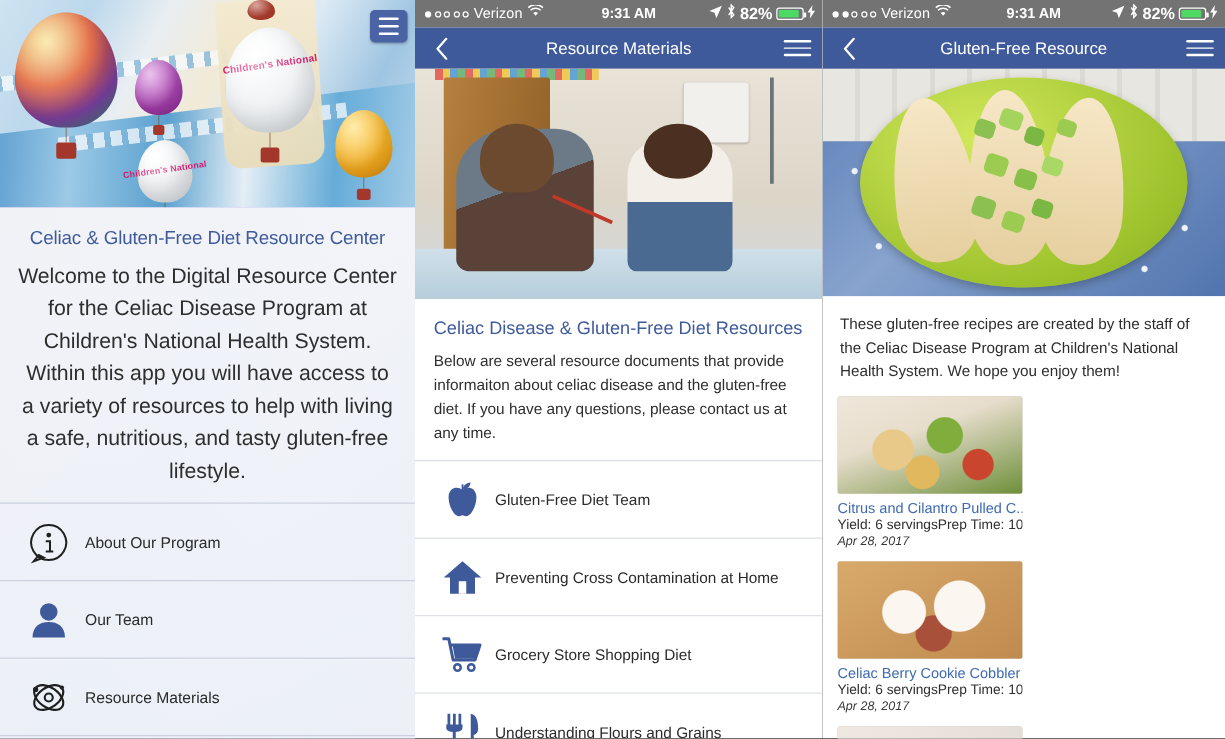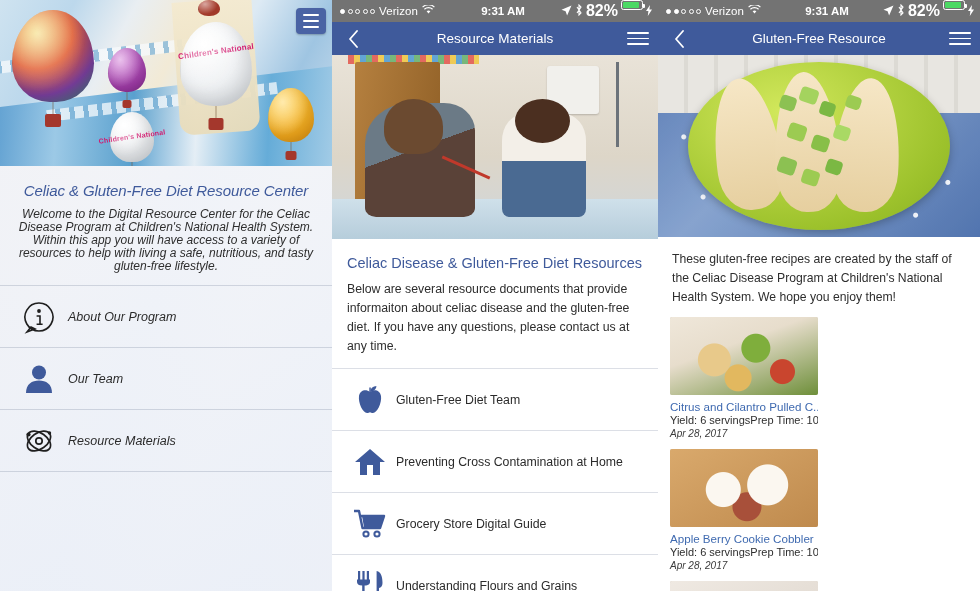--- a/index.html
+++ b/index.html
@@ -22,21 +22,21 @@
     background:#737373; color:#fff;
     font-size:11.5px; line-height:22px;
     font-family:"Liberation Sans", sans-serif;
   }
   .sb-left { position:absolute; left:8px; top:0; display:flex; align-items:center; gap:4px; height:22px; }
   .sb-dots { display:flex; gap:2.5px; align-items:center; }
   .dot { width:5px; height:5px; border-radius:50%; border:1px solid #fff; }
   .dot.on { background:#fff; }
   .sb-carrier { font-size:11.5px; letter-spacing:.1px; }
   .sb-center { position:absolute; left:16px; right:0; text-align:center; font-weight:bold; font-size:11.5px; }
-  .sb-right { position:absolute; right:6px; top:0; display:flex; align-items:flex-start; gap:3px; height:22px; font-size:16px; font-weight:bold;}
+  .sb-right { position:absolute; right:6px; top:0; display:flex; align-items:center; gap:3px; height:22px; font-size:13px; font-weight:bold;}
   .batt { position:relative; width:22px; height:10px; border:1px solid #fff; border-radius:2.5px; }
   .batt-fill { position:absolute; left:1px; top:1px; bottom:1px; width:16px; background:#4cd964; border-radius:1px; }
   .batt-cap { position:absolute; right:-3px; top:3px; width:2px; height:4px; background:#fff; border-radius:0 1px 1px 0; }
 
   
   .navbar {
     position:relative; height:33px; background:#3f5a9b; color:#fff;
   }
   .nav-title {
     position:absolute; left:0; right:0; top:0; height:33px; line-height:33px;
@@ -93,30 +93,30 @@
 
   .ham-float {
     position:absolute; right:6px; top:8px; width:30px; height:26px;
     background:#4a63a4; border-radius:4px;
     display:flex; flex-direction:column; justify-content:center; align-items:center; gap:4px;
     cursor:pointer; box-shadow:0 1px 2px rgba(0,0,0,.25);
   }
   .ham-float i { display:block; width:16px; height:2px; background:#fff; border-radius:1px; }
 
   
-  .p1body { position:relative; height:425px; background:#c4b5fd; overflow:hidden;font-style:italic; }
+  .p1body { position:relative; height:425px; background:#c4b5fd; overflow:hidden; }
   .p1bg {
     position:absolute; inset:0;
     background:
       linear-gradient(180deg, rgba(242,244,249,.93), rgba(236,240,248,.96)),
       linear-gradient(110deg,#e7dcd2 0%, #f3e9df 20%, #dfe7ef 42%, #f6f2ea 62%, #e2e9f1 82%, #efe6dc 100%);
   }
   .p1-intro { position:relative; padding:16px 14px 12px; text-align:center; }
   .p1-title { color:#3f5a9b; font-size:15px; font-weight:500; margin-bottom:9px; letter-spacing:-.1px;}
-  .p1-text { color:#2e2e2e; font-size:12px; line-height:13px; }
+  .p1-text { color:#2e2e2e; font-size:17px; line-height:26px; }
   .p1-list { position:relative;text-align:center; }
   .p1-item {
     position:relative; display:flex; align-items:center; height:62px;
     border-top:1px solid rgba(150,160,180,.38);
     padding-left:10px; cursor:pointer;
   }
   .p1-item .ic { width:58px; flex:0 0 58px; display:flex; align-items:center; justify-content:center; }
   .p1-item .lb { font-size:12.5px; color:#2b2b2b; }
 
   
@@ -418,21 +418,21 @@
 
       <div class="p2-item">
         <span class="ic">
           <svg width="34" height="30" viewBox="0 0 34 30">
             <path d="M1 2 H6 L9.5 19 H27 L31 7 H8" fill="none" stroke="#3f5a9b" stroke-width="2.4" stroke-linejoin="round"></path>
             <path d="M9 7 H31 L27.6 18 H11 Z" fill="#3f5a9b"></path>
             <circle cx="13" cy="25" r="2.6" fill="none" stroke="#3f5a9b" stroke-width="2"></circle>
             <circle cx="24" cy="25" r="2.6" fill="none" stroke="#3f5a9b" stroke-width="2"></circle>
           </svg>
         </span>
-        <span class="lb">Grocery Store Digital Guide</span>
+        <span class="lb">Grocery Store Shopping Diet</span>
       </div>
 
       <div class="p2-item">
         <span class="ic">
           <svg width="30" height="32" viewBox="0 0 30 32">
             <g fill="#3f5a9b">
               <rect x="3" y="1" width="2.2" height="9"></rect>
                 <rect x="7.4" y="1" width="2.2" height="9"></rect>
                 <rect x="11.8" y="1" width="2.2" height="9"></rect>
               <path d="M2 9.5 H15 V12 C15 14 13.6 15.2 9.6 15.6 L9.6 31 H7.2 L7.2 15.6 C3.4 15.2 2 14 2 12 Z"></path>
@@ -536,21 +536,21 @@
           </div>
         <div class="recipe-name">Citrus and Cilantro Pulled C...</div>
         <div class="recipe-meta">Yield: 6 servingsPrep Time: 10 ...</div>
         <div class="recipe-date">Apr 28, 2017</div>
       </div>
 
       <div class="recipe-card">
         <div class="recipe-thumb">
             <div class="th-cobbler"></div>
           </div>
-        <div class="recipe-name">Apple Berry Cookie Cobbler</div>
+        <div class="recipe-name">Celiac Berry Cookie Cobbler</div>
         <div class="recipe-meta">Yield: 6 servingsPrep Time: 10 ...</div>
         <div class="recipe-date">Apr 28, 2017</div>
       </div>
 
       <div class="recipe-card">
         <div class="recipe-thumb">
             <div class="th-turkey"></div>
           </div>
 
       </div>

